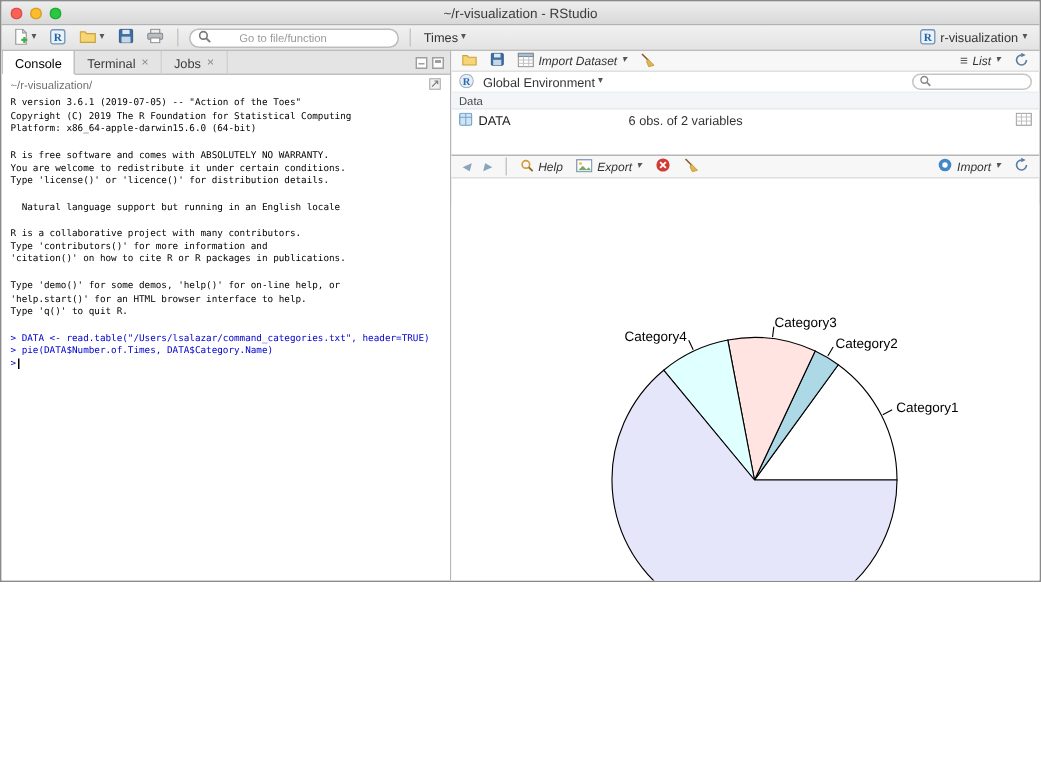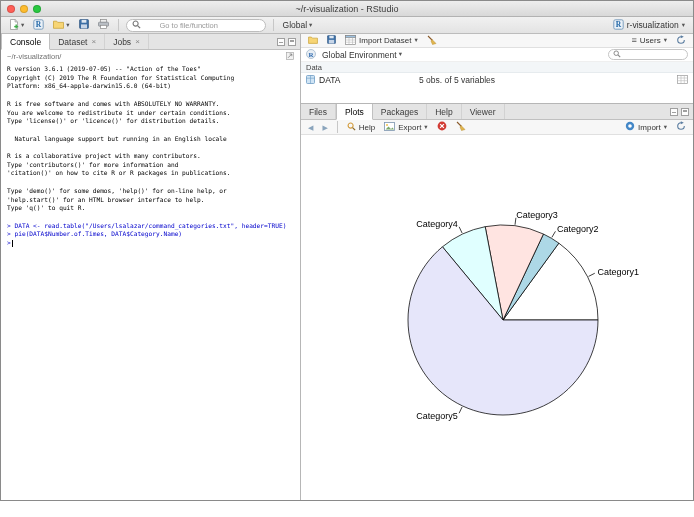--- a/index.html
+++ b/index.html
@@ -1,18 +1,18 @@
 <!DOCTYPE html>
 <html><head>
 <meta charset="utf-8">
 <style>
   * { margin:0; padding:0; box-sizing:border-box; }
   html,body { width:694px; height:517px; background:#fff; }
   body { font-family:"Liberation Sans", sans-serif; -webkit-font-smoothing:antialiased; }
-  .window { position:relative; width:694px; height:501px; border:1px solid #8a8a8a; background:#fff; overflow:hidden; }
+  .window { position:relative; width:694px; height:388px; border:1px solid #8a8a8a; background:#fff; overflow:hidden; }
 
   
   .titlebar { position:absolute; top:0; left:0; right:0; height:16px;
     background:linear-gradient(#eeeeee,#d8d8d8); border-bottom:1px solid #b2b2b2; }
   .traffic { position:absolute; left:6px; top:4px; display:flex; gap:5px; }
   .light { width:8px; height:8px; border-radius:50%; display:inline-block; border:0.5px solid rgba(0,0,0,.15); }
   .light.red { background:#ff5f57; } .light.yellow { background:#febc2e; } .light.green { background:#28c840; }
   .title-text { position:absolute; left:60px; right:60px; top:0; height:16px; line-height:16px;
     text-align:center; font-size:9px; color:#3c3c3c; white-space:nowrap; overflow:hidden; }
 
@@ -51,21 +51,21 @@
     padding:0 6px; font-size:7.5px; color:#707070; }
   .console-body { position:absolute; top:29px; left:0; right:0; bottom:0; overflow:hidden; padding:2px 6px; }
   .console-text { font-family:"DejaVu Sans Mono", monospace; font-size:6.2px; line-height:8.7px;
     white-space:pre; color:#000; }
   .console-text.output { margin-bottom:8.7px; }
   .cmd { color:#0000cc; }
   .cursor { display:inline-block; width:1px; height:7px; background:#000; vertical-align:middle; margin-left:1px; }
 
   
   .pane-toolbar { height:14px; background:#f7f7f7; border-bottom:1px solid #e0e0e0;
-    display:flex; align-items:center; gap:5px; padding:0 5px; font-size:8px; color:#333; }
+    display:flex; align-items:center; gap:5px; padding:0 5px; font-size:8px; color:#333;font-style:italic; }
   .pane-toolbar .tbtn { gap:3px; }
   .arrow-glyph { font-size:7px; color:#8aa4bc; line-height:1; }
 
   
   .scope-row { height:14px; display:flex; align-items:center; gap:4px; padding:0 5px;
     font-size:8.5px; color:#333; border-bottom:1px solid #efefef; }
   .env-search { display:flex; align-items:center; gap:2px; border:1px solid #c5c5c5; border-radius:6px;
     background:#fff; height:11px; padding:0 4px; width:80px; }
   .env-search input { border:none; outline:none; width:100%; font-size:7px; background:transparent; }
   .section-header { height:11px; line-height:11px; background:#f3f6f8; border-bottom:1px solid #e6ebee;
@@ -144,21 +144,21 @@
       <span>
         <svg width="9" height="9" viewBox="0 0 10 10">
             <circle cx="4" cy="4" r="2.8" fill="none" stroke="#777" stroke-width="1.2"></circle>
             <line x1="6.2" y1="6.2" x2="9" y2="9" stroke="#777" stroke-width="1.4"></line>
           </svg>
       </span>
       <input type="text" placeholder="Go to file/function" style="">
     </div>
     <div class="tb-sep"></div>
     <div class="tbtn">
-      <span>Global</span>
+      <span>Times</span>
       <span class="caret">▾</span>
     </div>
     <div class="spacer"></div>
     <div class="project-btn">
       <span>
         <svg width="11" height="11" viewBox="0 0 11 11">
             <rect x="0.8" y="0.8" width="9.4" height="9.4" rx="1.5" fill="#eaf1f8" stroke="#7296b8" stroke-width="0.9"></rect>
             <text x="5.5" y="8.2" font-size="7.5" text-anchor="middle" fill="#1f65a6" font-family="Liberation Serif, serif" font-weight="bold">R</text>
           </svg>
       </span>
@@ -166,21 +166,21 @@
       <span class="caret">▾</span>
     </div>
   </div>
 
   <div class="pane" id="console-pane">
     <div class="tabbar">
       <div class="tab active">
         <span>Console</span>
       </div>
       <div class="tab">
-        <span>Dataset</span>
+        <span>Terminal</span>
         <span class="close">×</span>
       </div>
       <div class="tab">
         <span>Jobs</span>
         <span class="close">×</span>
       </div>
       <div class="pane-btns">
         <span class="pane-btn min"></span>
         <span class="pane-btn max"></span>
       </div>
@@ -254,21 +254,21 @@
         <span>
           <svg width="10" height="10" viewBox="0 0 10 10">
               <line x1="1" y1="1" x2="5.5" y2="5.5" stroke="#8a5a2b" stroke-width="1.1"></line>
               <path d="M5,4.5 L9,8.5 L5.5,9.5 L4,6 z" fill="#e2b64f" stroke="#b98d2f" stroke-width="0.5"></path>
             </svg>
         </span>
       </span>
       <span class="spacer"></span>
       <span class="tbtn">
         <span class="list-glyph">≡</span>
-        <span>Users</span>
+        <span>List</span>
         <span class="caret">▾</span>
       </span>
       <span class="tbtn">
         <span>
           <svg width="10" height="10" viewBox="0 0 10 10">
               <path d="M8.3,5 A3.3,3.3 0 1 1 5,1.7" fill="none" stroke="#5b7da0" stroke-width="1.1"></path>
               <path d="M4.8,0.2 L7.8,1.7 L4.8,3.2 z" fill="#5b7da0"></path>
             </svg>
         </span>
       </span>
@@ -298,55 +298,34 @@
     <div class="section-header">Data</div>
     <div class="env-row">
       <span>
         <svg width="9" height="9" viewBox="0 0 9 9">
             <rect x="0.5" y="0.5" width="8" height="8" rx="1" fill="#cfe4f5" stroke="#6d9cc4" stroke-width="0.8"></rect>
             <line x1="0.5" y1="3.2" x2="8.5" y2="3.2" stroke="#6d9cc4" stroke-width="0.6"></line>
             <line x1="4.5" y1="0.5" x2="4.5" y2="8.5" stroke="#6d9cc4" stroke-width="0.6"></line>
           </svg>
       </span>
       <span class="obj-name">DATA</span>
-      <span class="obj-value">5 obs. of 5 variables</span>
+      <span class="obj-value">6 obs. of 2 variables</span>
       <span>
         <svg width="11" height="9" viewBox="0 0 11 9">
             <rect x="0.5" y="0.5" width="10" height="8" fill="#fff" stroke="#999" stroke-width="0.7"></rect>
             <line x1="0.5" y1="3" x2="10.5" y2="3" stroke="#bbb" stroke-width="0.6"></line>
             <line x1="0.5" y1="5.7" x2="10.5" y2="5.7" stroke="#bbb" stroke-width="0.6"></line>
             <line x1="4" y1="0.5" x2="4" y2="8.5" stroke="#bbb" stroke-width="0.6"></line>
             <line x1="7.3" y1="0.5" x2="7.3" y2="8.5" stroke="#bbb" stroke-width="0.6"></line>
           </svg>
       </span>
     </div>
   </div>
 
   <div class="pane" id="plots-pane">
-    <div class="tabbar">
-      <div class="tab">
-        <span>Files</span>
-      </div>
-      <div class="tab active">
-        <span>Plots</span>
-      </div>
-      <div class="tab">
-        <span>Packages</span>
-      </div>
-      <div class="tab">
-        <span>Help</span>
-      </div>
-      <div class="tab">
-        <span>Viewer</span>
-      </div>
-      <div class="pane-btns">
-        <span class="pane-btn min"></span>
-        <span class="pane-btn max"></span>
-      </div>
-    </div>
     <div class="pane-toolbar">
       <span class="tbtn">
         <span class="arrow-glyph">◀</span>
       </span>
       <span class="tbtn">
         <span class="arrow-glyph">▶</span>
       </span>
       <span class="tb-sep"></span>
       <span class="tbtn">
         <span>

